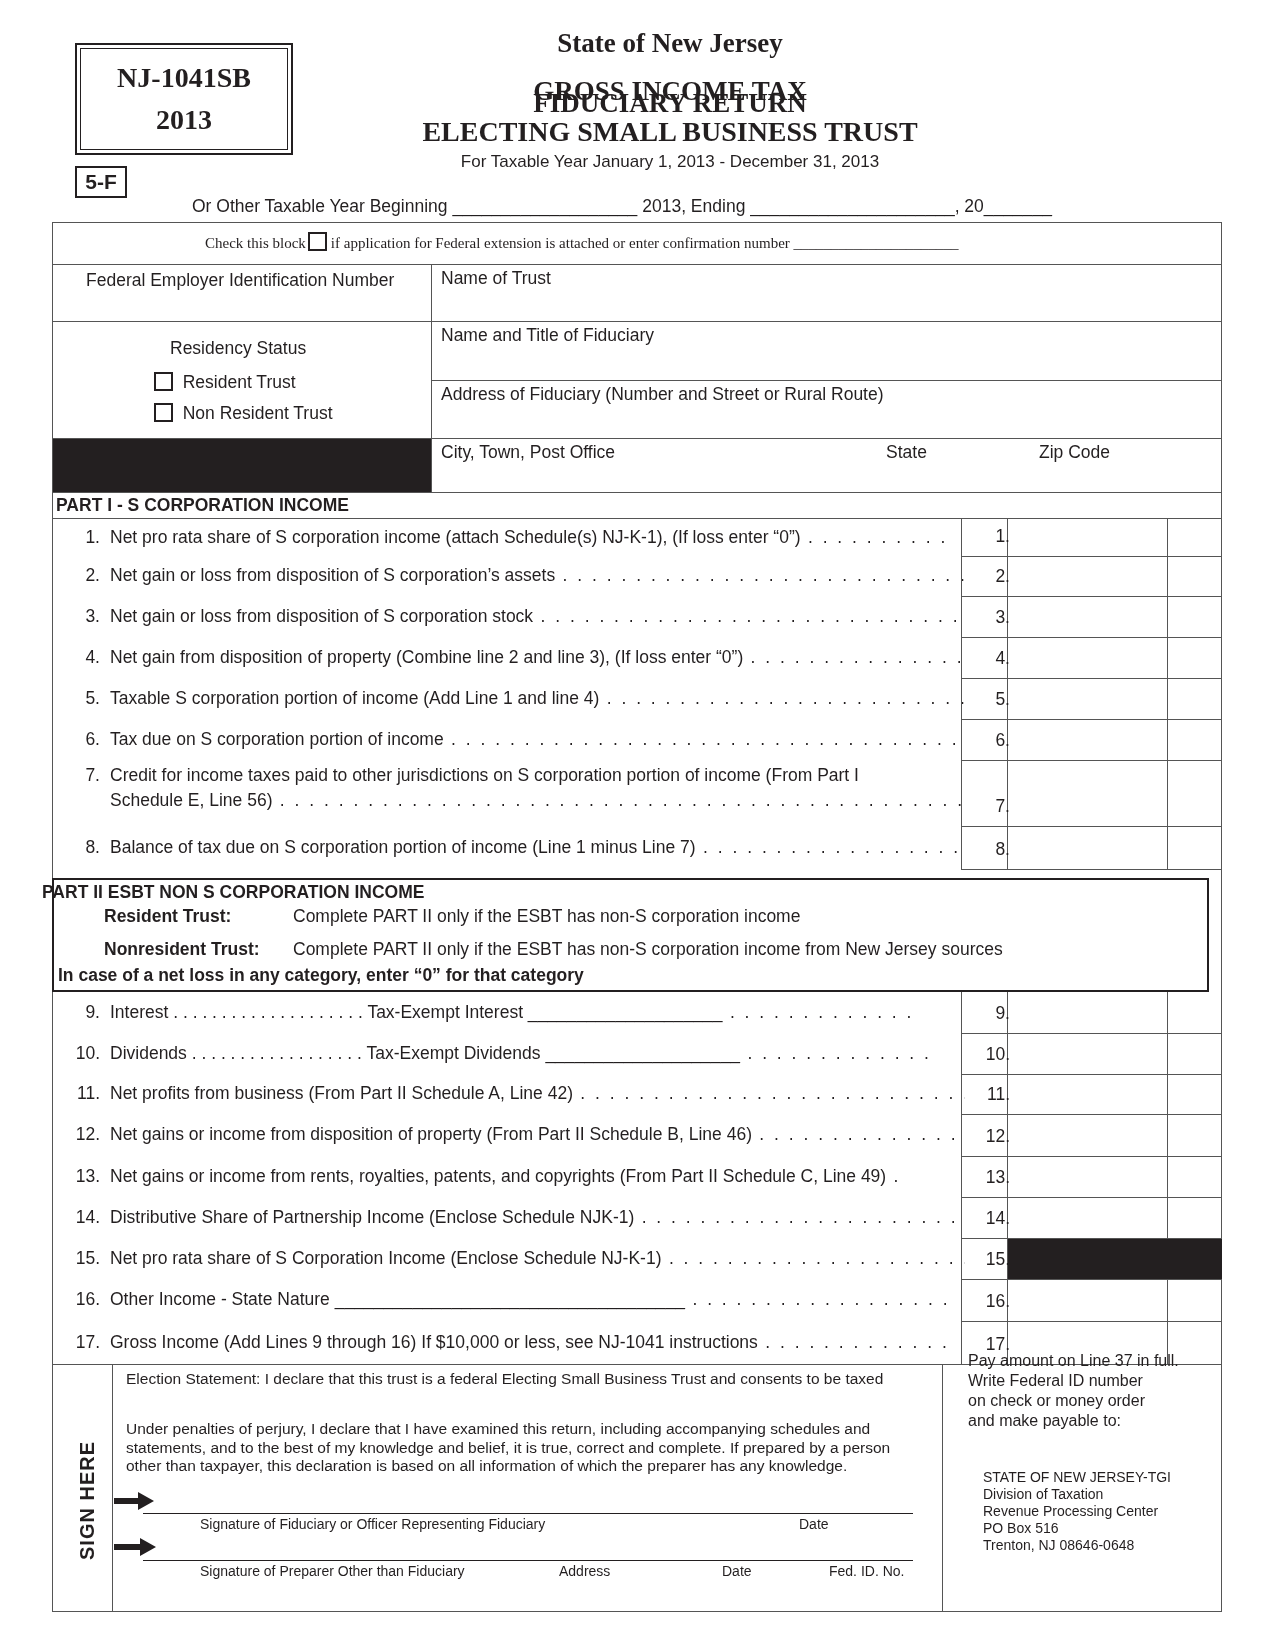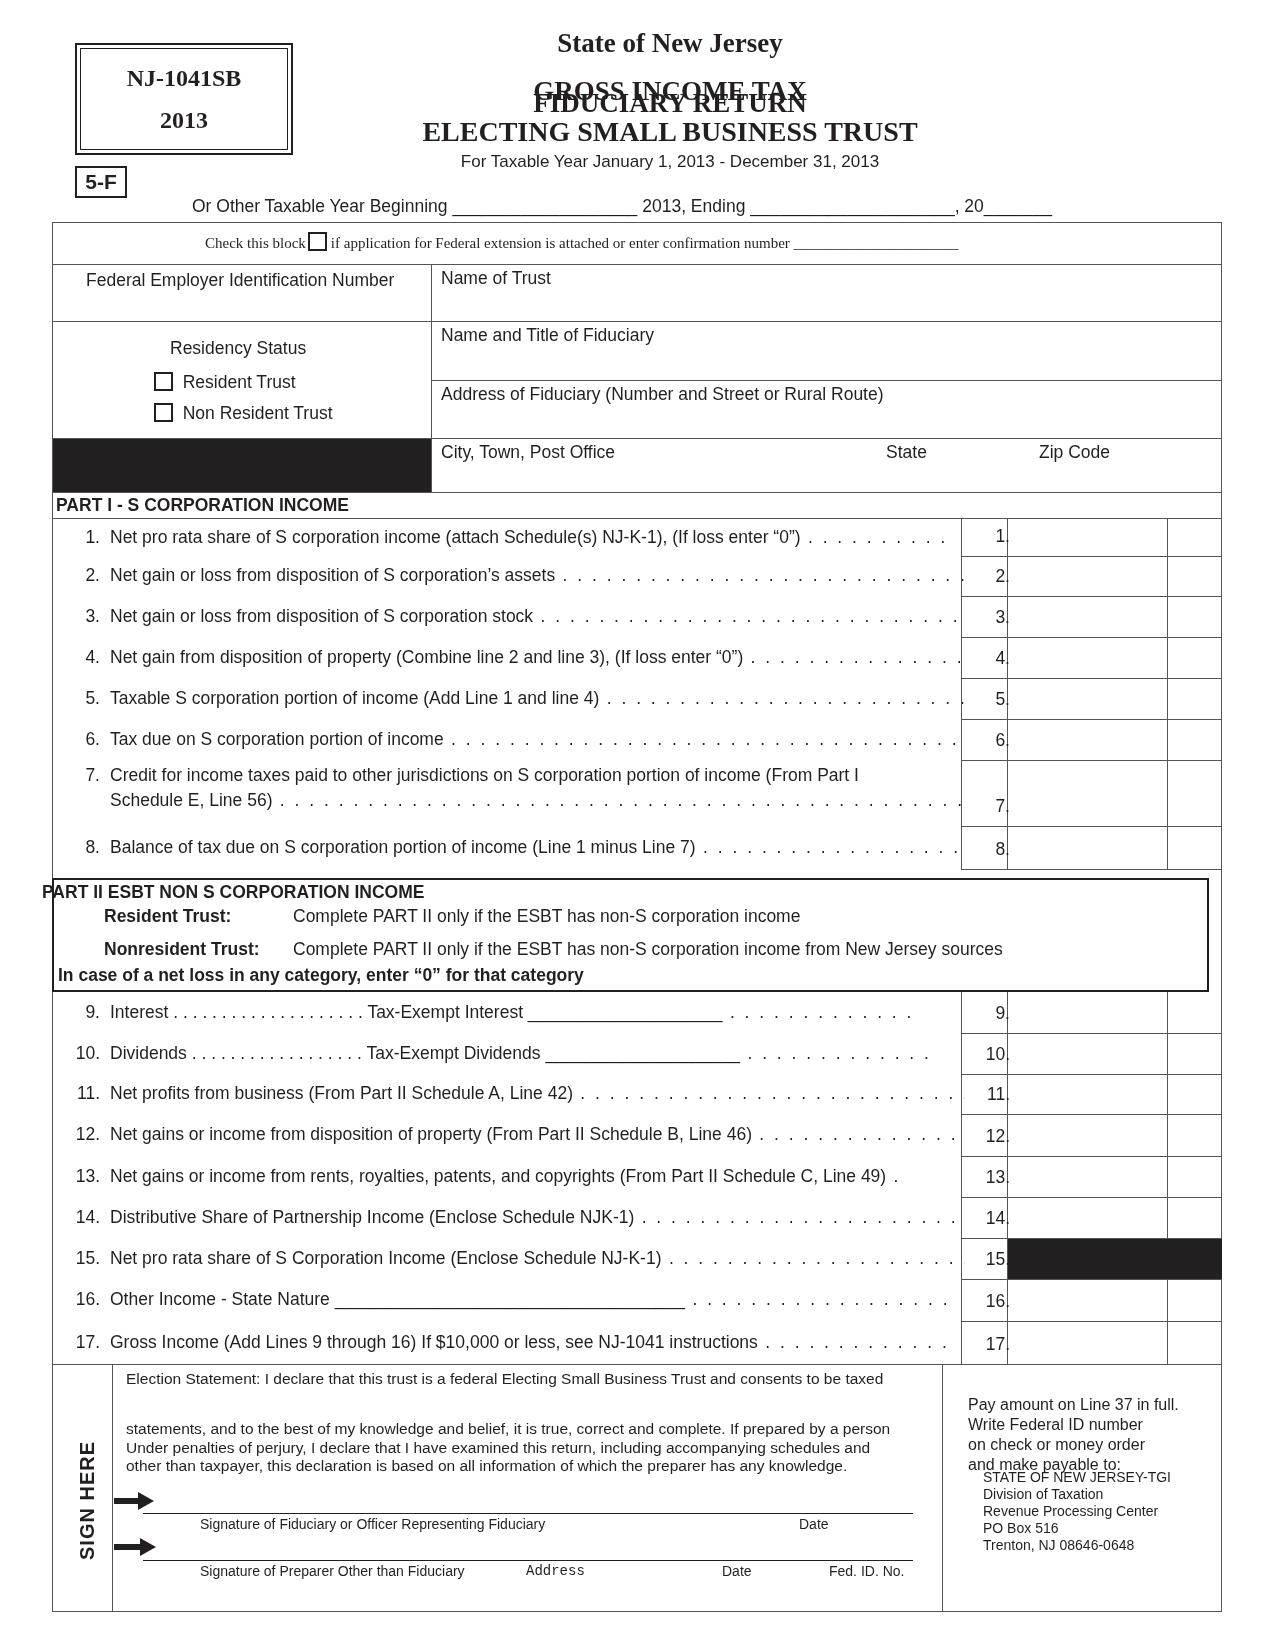--- a/index.html
+++ b/index.html
@@ -2,21 +2,21 @@
 <html><head>
 <meta charset="utf-8">
 <style>
   html, body { margin:0; padding:0; background:#fff; }
   body { width:1275px; height:1650px; position:relative; overflow:hidden; color:#231f20;
          font-family:"Liberation Sans", sans-serif; }
   .abs { position:absolute; }
   .serif { font-family:"Liberation Serif", serif; font-weight:bold; }
   .formid { left:75px; top:43px; width:218px; height:112px; border:2px solid #231f20; box-sizing:border-box; }
   .formid-inner { position:absolute; left:3px; top:3px; right:3px; bottom:3px; border:1px solid #231f20;
-                  text-align:center; font-size:24px; line-height:42px; padding-top:8px; box-sizing:border-box; }
+                  text-align:center; font-size:28px; line-height:42px; padding-top:8px; box-sizing:border-box; }
   .fivef { left:75px; top:166px; width:52px; height:32px; border:2px solid #231f20; box-sizing:border-box;
            font-weight:bold; font-size:21px; text-align:center; line-height:28px; }
   .title { left:380px; width:580px; text-align:center; }
   .t1 { top:28px; font-size:27px; line-height:30px; }
   .t2 { top:76px; font-size:27px; line-height:30px; }
   .t3 { top:88px; font-size:27px; line-height:30px; }
   .t4 { top:117px; font-size:28px; line-height:30px; }
   .tsub { top:152px; font-size:17px; font-family:"Liberation Sans", sans-serif; font-weight:normal; }
   .otheryr { left:192px; top:196px; font-size:17.5px; white-space:pre; }
   .frame { left:52px; top:222px; width:1170px; height:1390px; border:1.5px solid #555; box-sizing:border-box; }
@@ -281,44 +281,44 @@
 
 <div class="hline" style="left:52px; top:1364px; width:1170px;"></div>
 <div class="vline" style="left:112px; top:1364px; height:248px;"></div>
 <div class="vline" style="left:942px; top:1364px; height:248px;"></div>
 <div class="signhere">SIGN HERE</div>
 
 <div class="para" style="left:126px; top:1370px;">
   <div>Election Statement:  I declare that this trust is a federal Electing Small Business Trust and consents to be taxed</div>
 </div>
 <div class="para" style="left:126px; top:1420px;">
+  <div>Under penalties of perjury, I declare that I have examined this return, including accompanying schedules and</div>
   <div>statements, and to the best of my knowledge and belief, it is true, correct and complete.  If prepared by a person</div>
-  <div>Under penalties of perjury, I declare that I have examined this return, including accompanying schedules and</div>
   <div>other than taxpayer, this declaration is based on all information of which the preparer has any knowledge.</div>
 </div>
 
 <svg class="arrow" style="left:114px; top:1492px;" width="42" height="18">
   <polygon points="0,6 24,6 24,0 40,9 24,18 24,12 0,12" fill="#231f20"></polygon>
 </svg>
 <div class="abs" style="left:143px; top:1488px; width:770px; height:24px;"></div>
 <div class="sigline" style="left:143px; top:1513px; width:770px;"></div>
 <div class="siglbl" style="left:200px; top:1516px;">Signature of Fiduciary or Officer Representing Fiduciary</div>
 <div class="siglbl" style="left:799px; top:1516px;">Date</div>
 
 <svg class="arrow" style="left:114px; top:1538px;" width="44" height="18">
   <polygon points="0,6 26,6 26,0 42,9 26,18 26,12 0,12" fill="#231f20"></polygon>
 </svg>
 <div class="abs" style="left:143px; top:1535px; width:770px; height:24px;"></div>
 <div class="sigline" style="left:143px; top:1560px; width:770px;"></div>
 <div class="siglbl" style="left:200px; top:1563px;">Signature of Preparer Other than Fiduciary</div>
-<div class="siglbl" style="left:526px; top:1563px;font-family:Liberation Mono, monospace;">Address</div>
+<div class="siglbl" style="left:559px; top:1563px;">Address</div>
 <div class="siglbl" style="left:722px; top:1563px;">Date</div>
 <div class="siglbl" style="left:829px; top:1563px;">Fed. ID. No.</div>
 
-<div class="payto" style="top:1395px;">
+<div class="payto" style="top:1351px;">
   <div>Pay amount on Line 37 in full.</div>
   <div>Write Federal ID number</div>
   <div>on check or money order</div>
   <div>and make payable to:</div>
 </div>
 <div class="addr" style="top:1469px;">
   <div>STATE OF NEW JERSEY-TGI</div>
   <div>Division of Taxation</div>
   <div>Revenue Processing Center</div>
   <div>PO Box 516</div>

